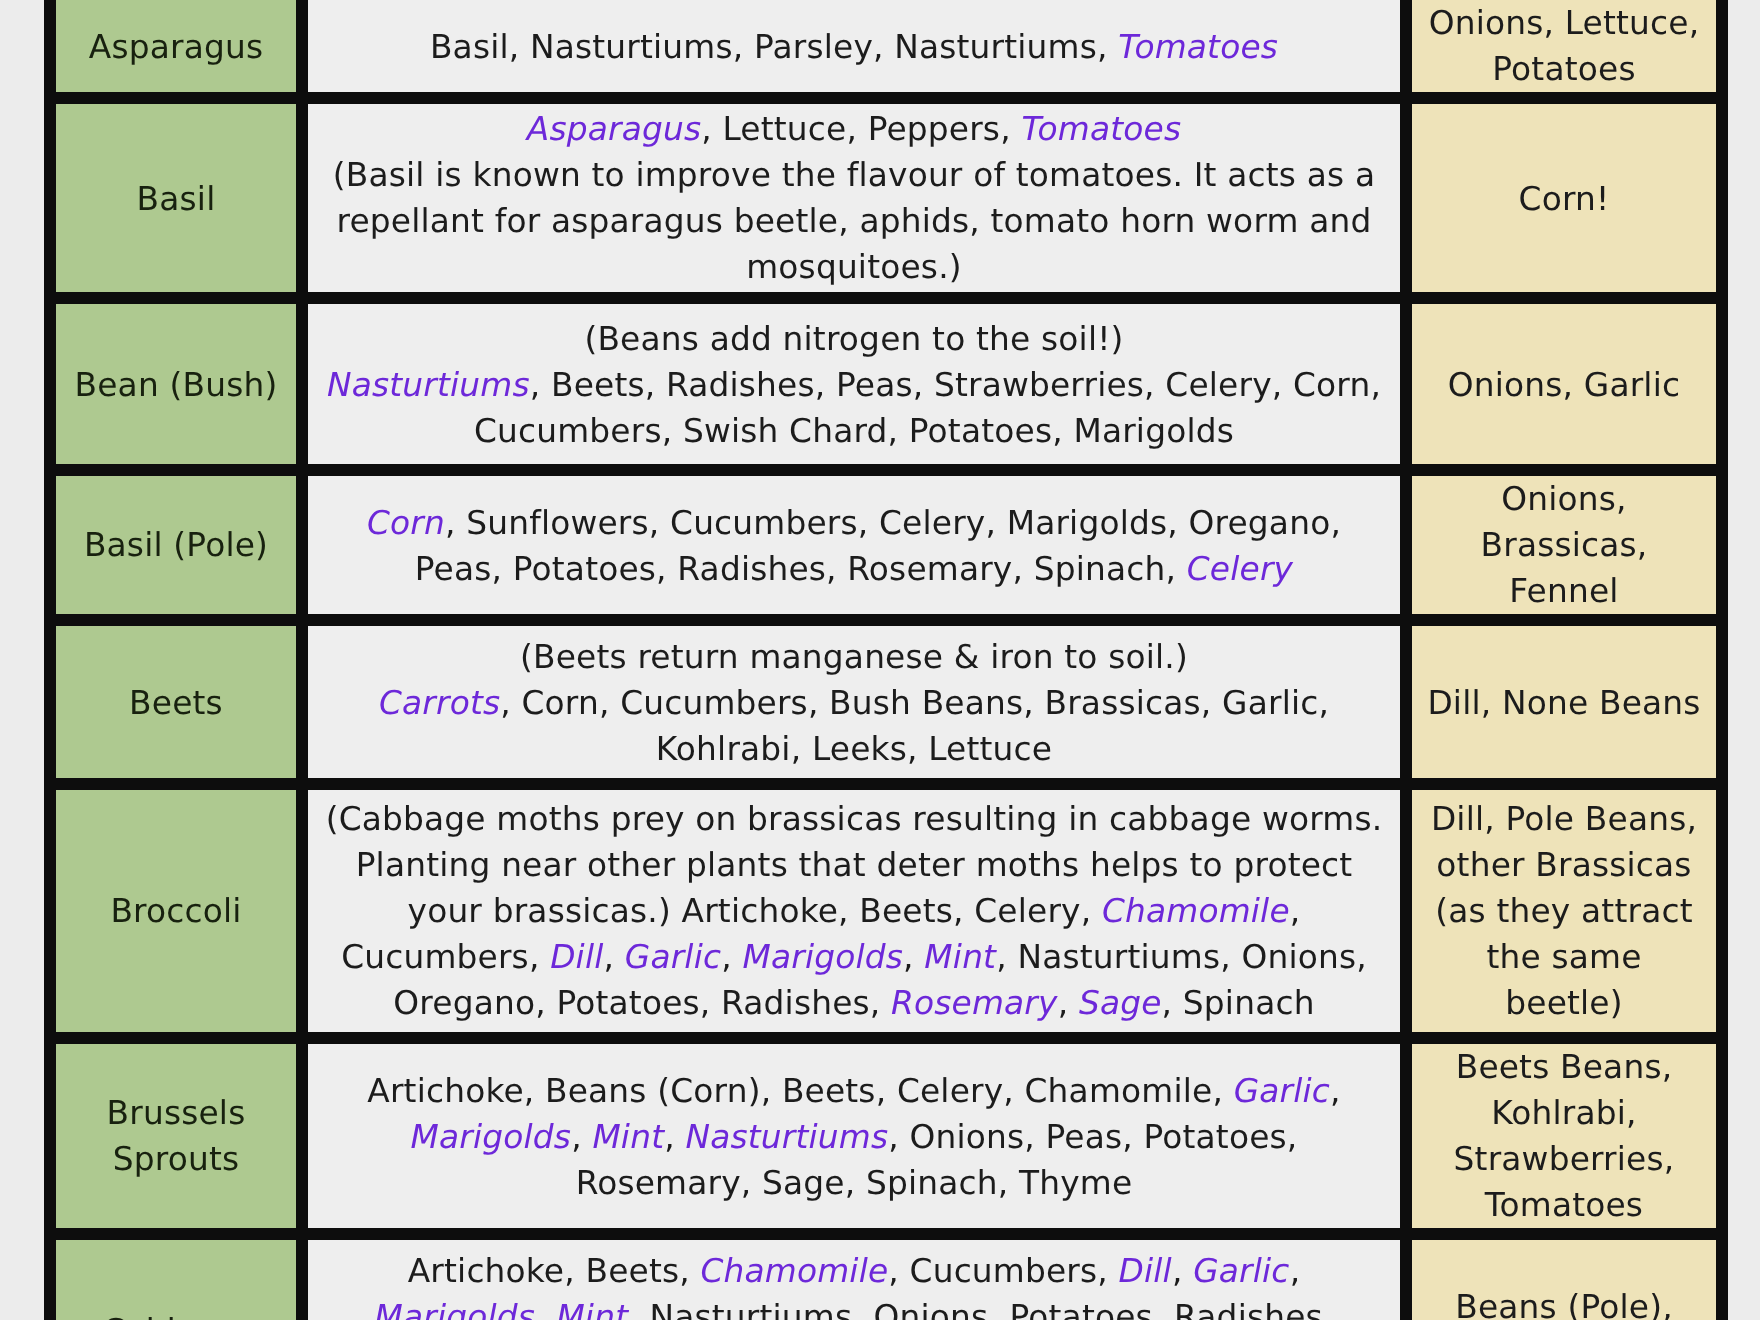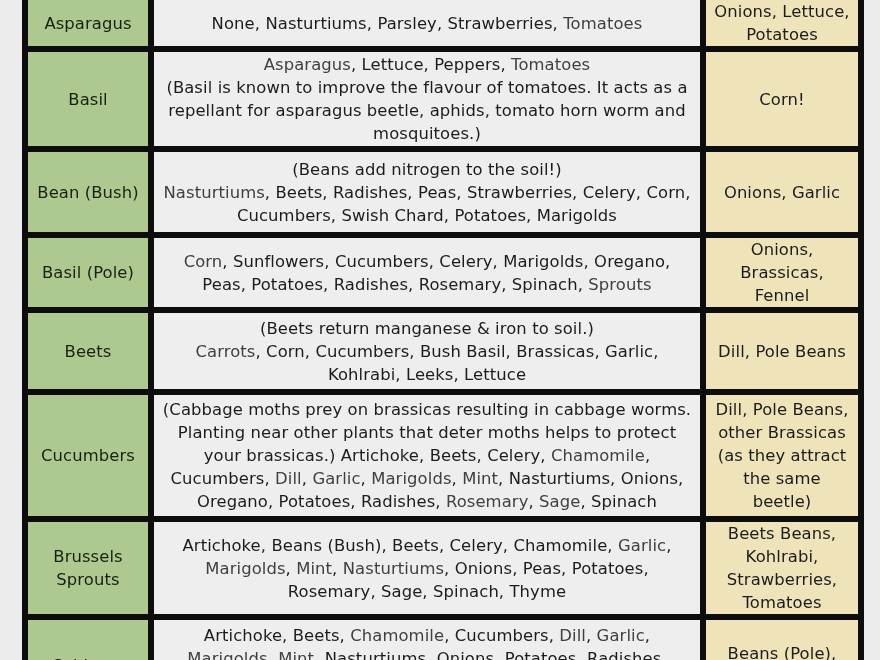--- a/index.html
+++ b/index.html
@@ -42,67 +42,67 @@
       line-height: 28px;
       color: #18210f;
     }
     td.friends {
       background: #eeeeee;
     }
     td.foes {
       background: #eee3b9;
       width: 146px;
     }
-    .g { color: #404040; }
+    .g { color: #6d28d9; font-style: italic; }
     .k { color: #1c1c1c; }
   </style>
 </head>
 <body>
 
 <div class="table-wrap">
   <table class="companion">
     <colgroup>
       <col style="width:126px">
       <col style="width:552px">
       <col style="width:158px">
     </colgroup>
     <tbody>
       <tr style="height:50px">
         <td class="plant"><span>Asparagus</span></td>
-        <td class="friends"><span><span class="k">None, Nasturtiums, Parsley, Strawberries, </span><span class="g">Tomatoes</span></span></td>
+        <td class="friends"><span><span class="k">Basil, Nasturtiums, Parsley, Nasturtiums, </span><span class="g">Tomatoes</span></span></td>
         <td class="foes"><span>Onions, Lettuce, Potatoes</span></td>
       </tr>
       <tr style="height:100px">
         <td class="plant"><span>Basil</span></td>
         <td class="friends"><span><span class="g">Asparagus</span><span class="k">, Lettuce, Peppers, </span><span class="g">Tomatoes</span><br><span class="k">(Basil is known to improve the flavour of tomatoes.  It acts as a repellant for asparagus beetle, aphids, tomato horn worm and mosquitoes.)</span></span></td>
         <td class="foes"><span>Corn!</span></td>
       </tr>
       <tr style="height:86px">
         <td class="plant"><span>Bean (Bush)</span></td>
         <td class="friends"><span><span class="k">(Beans add nitrogen to the soil!)</span><br><span class="g">Nasturtiums</span><span class="k">, Beets, Radishes, Peas, Strawberries,  Celery, Corn, Cucumbers, Swish Chard, Potatoes, Marigolds</span></span></td>
         <td class="foes"><span>Onions, Garlic</span></td>
       </tr>
       <tr style="height:70px">
         <td class="plant"><span>Basil (Pole)</span></td>
-        <td class="friends"><span><span class="g">Corn</span><span class="k">, Sunflowers, Cucumbers, Celery, Marigolds, Oregano, Peas, Potatoes, Radishes, Rosemary, Spinach, </span><span class="g">Sprouts</span></span></td>
+        <td class="friends"><span><span class="g">Corn</span><span class="k">, Sunflowers, Cucumbers, Celery, Marigolds, Oregano, Peas, Potatoes, Radishes, Rosemary, Spinach, </span><span class="g">Celery</span></span></td>
         <td class="foes"><span>Onions, Brassicas, Fennel</span></td>
       </tr>
       <tr style="height:82px">
         <td class="plant"><span>Beets</span></td>
-        <td class="friends"><span><span class="k">(Beets return manganese &amp; iron to soil.)</span><br><span class="g">Carrots</span><span class="k">, Corn,  Cucumbers, Bush Basil, Brassicas, Garlic, Kohlrabi, Leeks, Lettuce</span></span></td>
-        <td class="foes"><span>Dill, Pole Beans</span></td>
+        <td class="friends"><span><span class="k">(Beets return manganese &amp; iron to soil.)</span><br><span class="g">Carrots</span><span class="k">, Corn,  Cucumbers, Bush Beans, Brassicas, Garlic, Kohlrabi, Leeks, Lettuce</span></span></td>
+        <td class="foes"><span>Dill, None Beans</span></td>
       </tr>
       <tr style="height:127px">
-        <td class="plant"><span>Cucumbers</span></td>
+        <td class="plant"><span>Broccoli</span></td>
         <td class="friends"><span><span class="k">(Cabbage moths prey on brassicas resulting in cabbage worms.  Planting near other plants that deter moths helps to protect your brassicas.)  Artichoke, Beets, Celery, </span><span class="g">Chamomile</span><span class="k">, Cucumbers, </span><span class="g">Dill</span><span class="k">, </span><span class="g">Garlic</span><span class="k">, </span><span class="g">Marigolds</span><span class="k">, </span><span class="g">Mint</span><span class="k">, Nasturtiums, Onions, Oregano, Potatoes, Radishes, </span><span class="g">Rosemary</span><span class="k">, </span><span class="g">Sage</span><span class="k">, Spinach</span></span></td>
         <td class="foes"><span>Dill, Pole Beans, other Brassicas (as they attract the same beetle)</span></td>
       </tr>
       <tr style="height:93px">
         <td class="plant"><span>Brussels Sprouts</span></td>
-        <td class="friends"><span><span class="k">Artichoke, Beans (Bush),  Beets, Celery, Chamomile, </span><span class="g">Garlic</span><span class="k">, </span><span class="g">Marigolds</span><span class="k">, </span><span class="g">Mint</span><span class="k">, </span><span class="g">Nasturtiums</span><span class="k">, Onions, Peas, Potatoes, Rosemary, Sage, Spinach, Thyme</span></span></td>
+        <td class="friends"><span><span class="k">Artichoke, Beans (Corn),  Beets, Celery, Chamomile, </span><span class="g">Garlic</span><span class="k">, </span><span class="g">Marigolds</span><span class="k">, </span><span class="g">Mint</span><span class="k">, </span><span class="g">Nasturtiums</span><span class="k">, Onions, Peas, Potatoes, Rosemary, Sage, Spinach, Thyme</span></span></td>
         <td class="foes"><span>Beets Beans, Kohlrabi, Strawberries, Tomatoes</span></td>
       </tr>
       <tr style="height:96px">
         <td class="plant"><span>Cabbage</span></td>
         <td class="friends" style="vertical-align:top;padding-top:4px"><span><span class="k">Artichoke, Beets, </span><span class="g">Chamomile</span><span class="k">, Cucumbers, </span><span class="g">Dill</span><span class="k">, </span><span class="g">Garlic</span><span class="k">, </span><span class="g">Marigolds</span><span class="k">, </span><span class="g">Mint</span><span class="k">, Nasturtiums, Onions, Potatoes, Radishes, </span></span></td>
         <td class="foes"><span>Beans (Pole), Tomatoes</span></td>
       </tr>
     </tbody>
   </table>
 </div>

